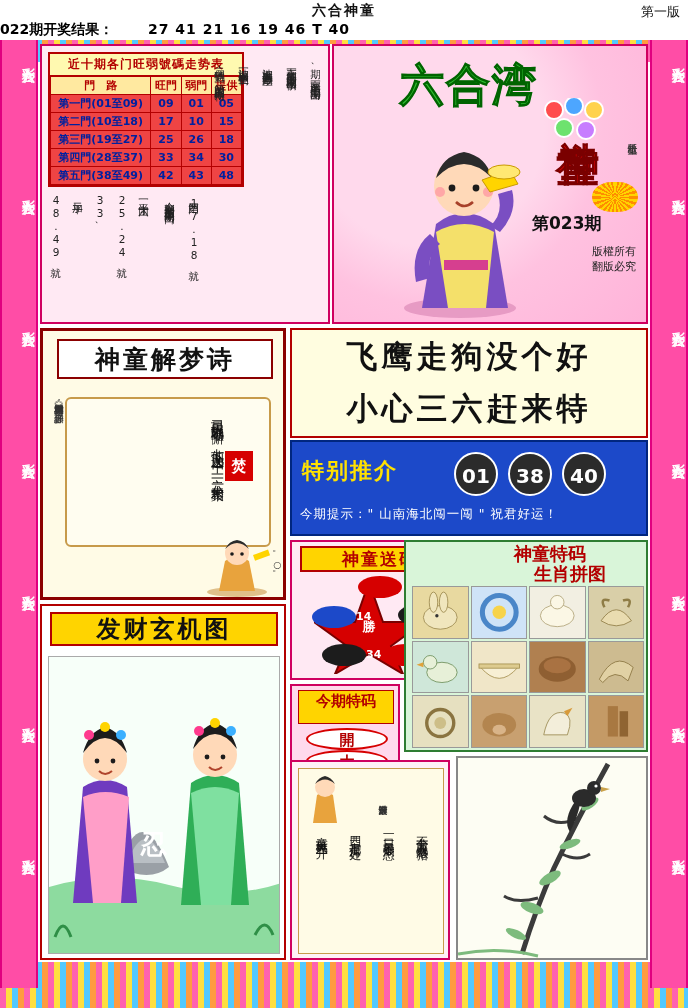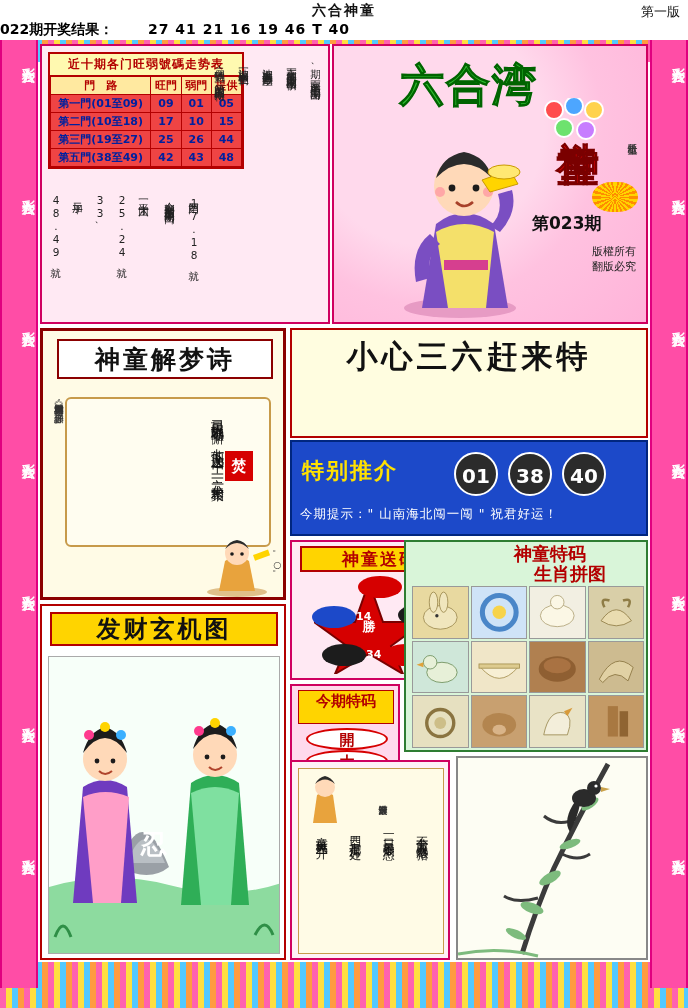--- a/index.html
+++ b/index.html
@@ -381,21 +381,27 @@
           <tr>
             <td>第二門(10至18)</td>
             <td>17</td>
             <td>10</td>
             <td>15</td>
           </tr>
           <tr>
             <td>第三門(19至27)</td>
             <td>25</td>
             <td>26</td>
-            <td>44</td>
+            <td>18</td>
+          </tr>
+          <tr>
+            <td>第四門(28至37)</td>
+            <td>33</td>
+            <td>34</td>
+            <td>30</td>
           </tr>
           <tr>
             <td>第五門(38至49)</td>
             <td>42</td>
             <td>43</td>
             <td>48</td>
           </tr>
         </tbody>
           </table>
       </div>
@@ -467,20 +473,21 @@
         <path d="M26 54 L32 24 Q44 16 56 24 L62 54 Z" fill="#e8a33d"></path>
         <circle cx="44" cy="16" r="12" fill="#ffd9b8"></circle>
         <path d="M32 12 Q44 0 56 12 Q52 4 44 3 Q36 4 32 12Z" fill="#2b2b2b"></path>
         <circle cx="39" cy="17" r="1.8" fill="#1c1c1c"></circle>
         <circle cx="49" cy="17" r="1.8" fill="#1c1c1c"></circle>
         <rect x="60" y="18" width="16" height="6" fill="#ffd400" transform="rotate(-20 60 18)"></rect>
       </svg>
     </div>
 
     <div class="slogan">
+      <div>飞鹰走狗没个好</div>
       <div>小心三六赶来特</div>
     </div>
 
     <div class="special">
       <div class="special-label">特别推介</div>
       <div class="ball b1">01</div>
       <div class="ball b2">38</div>
       <div class="ball b3">40</div>
       <div class="special-hint">今期提示：" 山南海北闯一闯 " 祝君好运！</div>
     </div>

